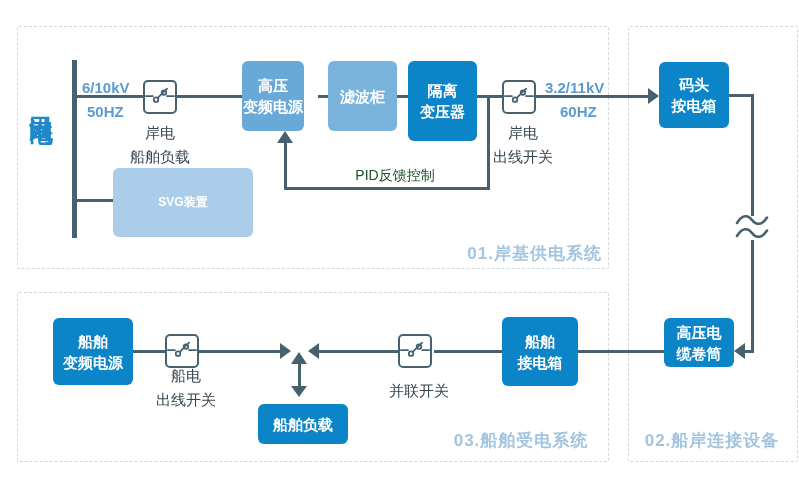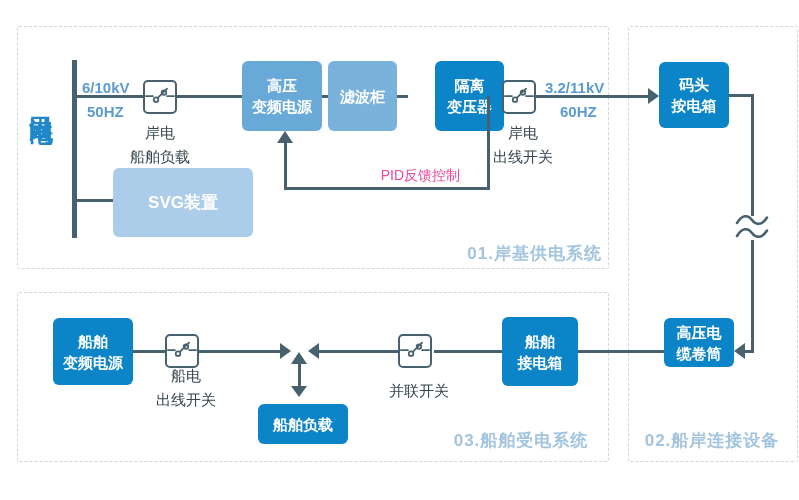--- a/index.html
+++ b/index.html
@@ -6,34 +6,34 @@
   body{font-family:"Liberation Sans","DejaVu Sans",sans-serif;}
   #stage{position:relative;width:799px;height:500px;background:#ffffff;overflow:hidden;}
   .dashed-box{position:absolute;border:1px dashed #ccd8de;border-radius:2px;}
   .section-title{position:absolute;font-size:17px;font-weight:600;color:#a2c4de;letter-spacing:1px;}
   .node{position:absolute;border-radius:6px;color:#ffffff;display:flex;flex-direction:column;
         align-items:center;justify-content:center;text-align:center;font-weight:600;
         font-size:15px;line-height:21px;}
   .node.strong{background:#0c84c8;}
   .node.medium{background:#68a9d8;}
   .node.light{background:#79b3dc;}
-  .node.pale{background:#abcdea;font-size:17px;}
+  .node.pale{background:#abcdea;font-size:12px;}
   .hline{position:absolute;height:3px;background:#47626e;}
   .vline{position:absolute;width:3px;background:#47626e;}
   .arrow{position:absolute;width:0;height:0;}
   .arrow.r{border-top:8px solid transparent;border-bottom:8px solid transparent;border-left:11px solid #47626e;}
   .arrow.l{border-top:8px solid transparent;border-bottom:8px solid transparent;border-right:11px solid #47626e;}
   .arrow.u{border-left:8px solid transparent;border-right:8px solid transparent;border-bottom:12px solid #47626e;}
   .arrow.d{border-left:8px solid transparent;border-right:8px solid transparent;border-top:11px solid #47626e;}
   .switch{position:absolute;width:34px;height:34px;border:2px solid #47626e;border-radius:5px;
           background:#ffffff;box-sizing:border-box;}
   .switch svg{display:block;width:100%;height:100%;}
   .swlabel{position:absolute;width:110px;text-align:center;font-size:15px;line-height:24px;color:#37474f;}
   .vlabel{position:absolute;font-size:15px;font-weight:600;color:#5b9bd0;}
-  .pid-label{position:absolute;width:130px;text-align:right;font-size:14px;color:#ec4899;}
+  .pid-label{position:absolute;width:130px;text-align:center;font-size:14px;color:#14532d;}
   .grid-label{position:absolute;writing-mode:vertical-rl;text-orientation:upright;
               font-size:24px;font-weight:bold;color:#1e88ca;letter-spacing:2px;}
   .tilde{position:absolute;}
 </style>
 </head>
 <body>
 
 <div id="stage">
 
   <div class="dashed-box" style="left:17px;top:26px;width:590px;height:241px;"></div>
@@ -67,28 +67,28 @@
         <circle cx="21.5" cy="12" r="2.6"></circle>
         <line x1="25" y1="16" x2="33" y2="16"></line>
       </g>
     </svg>
   </div>
   <div class="swlabel" style="left:105px;top:121px;">
     <div>岸电</div>
     <div>船舶负载</div>
   </div>
 
-  <div class="node medium" style="left:242px;top:61px;width:80px;height:70px;">
+  <div class="node medium" style="left:242px;top:61px;width:62px;height:70px;">
     <div>高压</div>
     <div>变频电源</div>
   </div>
   <div class="node light" style="left:328px;top:61px;width:69px;height:70px;">
     <div>滤波柜</div>
   </div>
-  <div class="node strong" style="left:408px;top:61px;width:69px;height:70px;margin-left:27px;">
+  <div class="node strong" style="left:408px;top:61px;width:69px;height:80px;">
     <div>隔离</div>
     <div>变压器</div>
   </div>
 
   <div class="hline" style="left:77px;top:199px;width:36px;"></div>
   <div class="node pale" style="left:113px;top:168px;width:140px;height:69px;">
     <div>SVG装置</div>
   </div>
 
   <div class="vline" style="left:487px;top:96px;height:94px;"></div>

